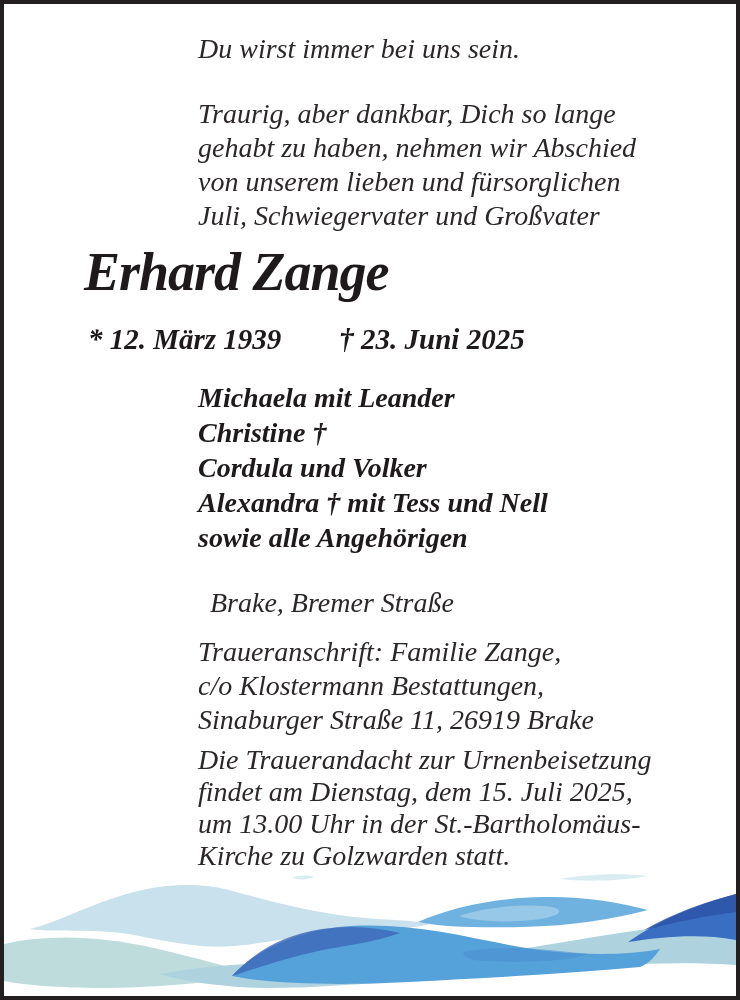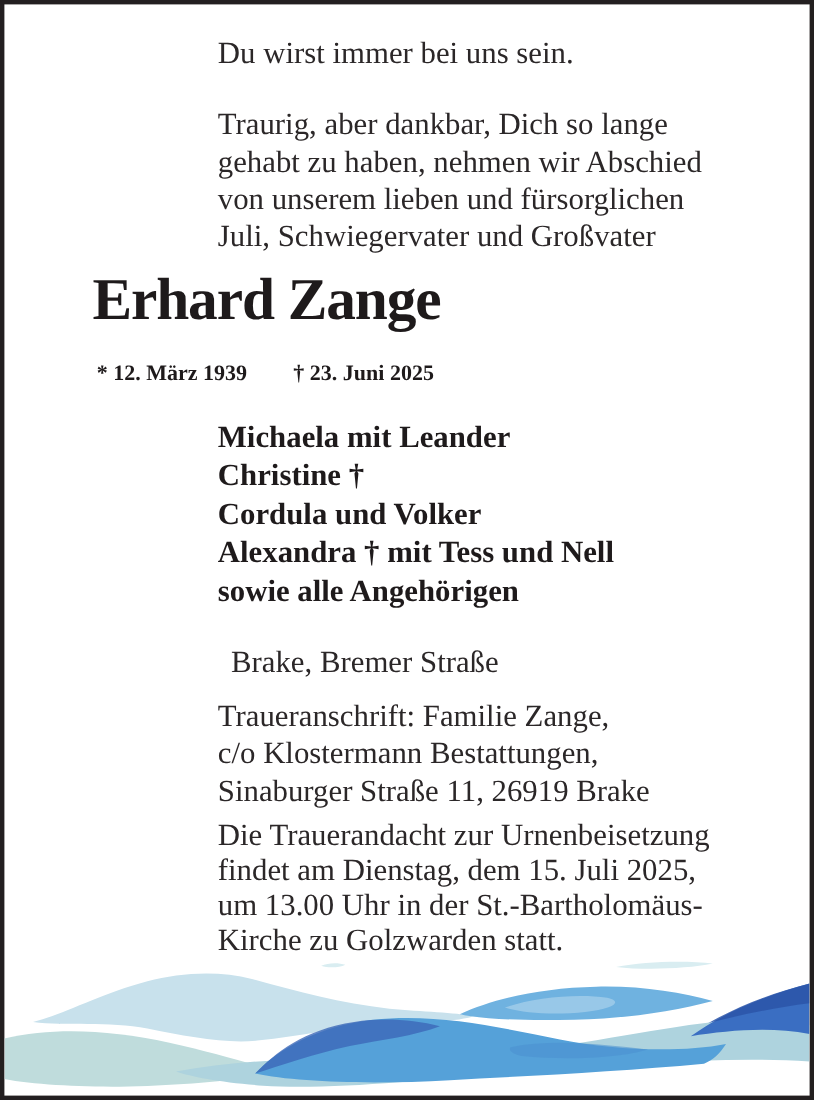--- a/index.html
+++ b/index.html
@@ -9,29 +9,29 @@
     font-family: "Liberation Serif", "DejaVu Serif", serif;
   }
   .page {
     position: relative;
     width: 740px; height: 1000px;
     background: #ffffff;
     border: 4px solid #231f20;
     overflow: hidden;
   }
   .block { position: absolute; white-space: nowrap; }
-  .it  { color: #2b2728; }
+  .it  { font-style: italic; color: #2b2728; }
   .bld { font-weight: bold; color: #1e1a1b; }
 
   .quote   { left: 194px; top: 28px;  font-size: 28px; line-height: 34px; }
   .intro   { left: 194px; top: 93px;  font-size: 28px; line-height: 34px; }
   .name    { left: 80px;  top: 228px; font-size: 54px; line-height: 80px;
              letter-spacing: -1px; }
-  .dates   { left: 84px;  top: 318px; font-size: 20px; line-height: 34px;
-             display: flex; gap: 42px; }
+  .dates   { left: 84px;  top: 318px; font-size: 29px; line-height: 34px;
+             display: flex; gap: 58px; }
   .family  { left: 194px; top: 376px; font-size: 28px; line-height: 35px; }
   .residence { left: 206px; top: 582px; font-size: 28px; line-height: 34px; }
   .address { left: 194px; top: 631px; font-size: 28px; line-height: 34px; }
   .service { left: 194px; top: 740px; font-size: 28px; line-height: 32px; }
 
   .art {
     position: absolute;
     left: 0; right: 0; bottom: 0;
     height: 126px;
   }

